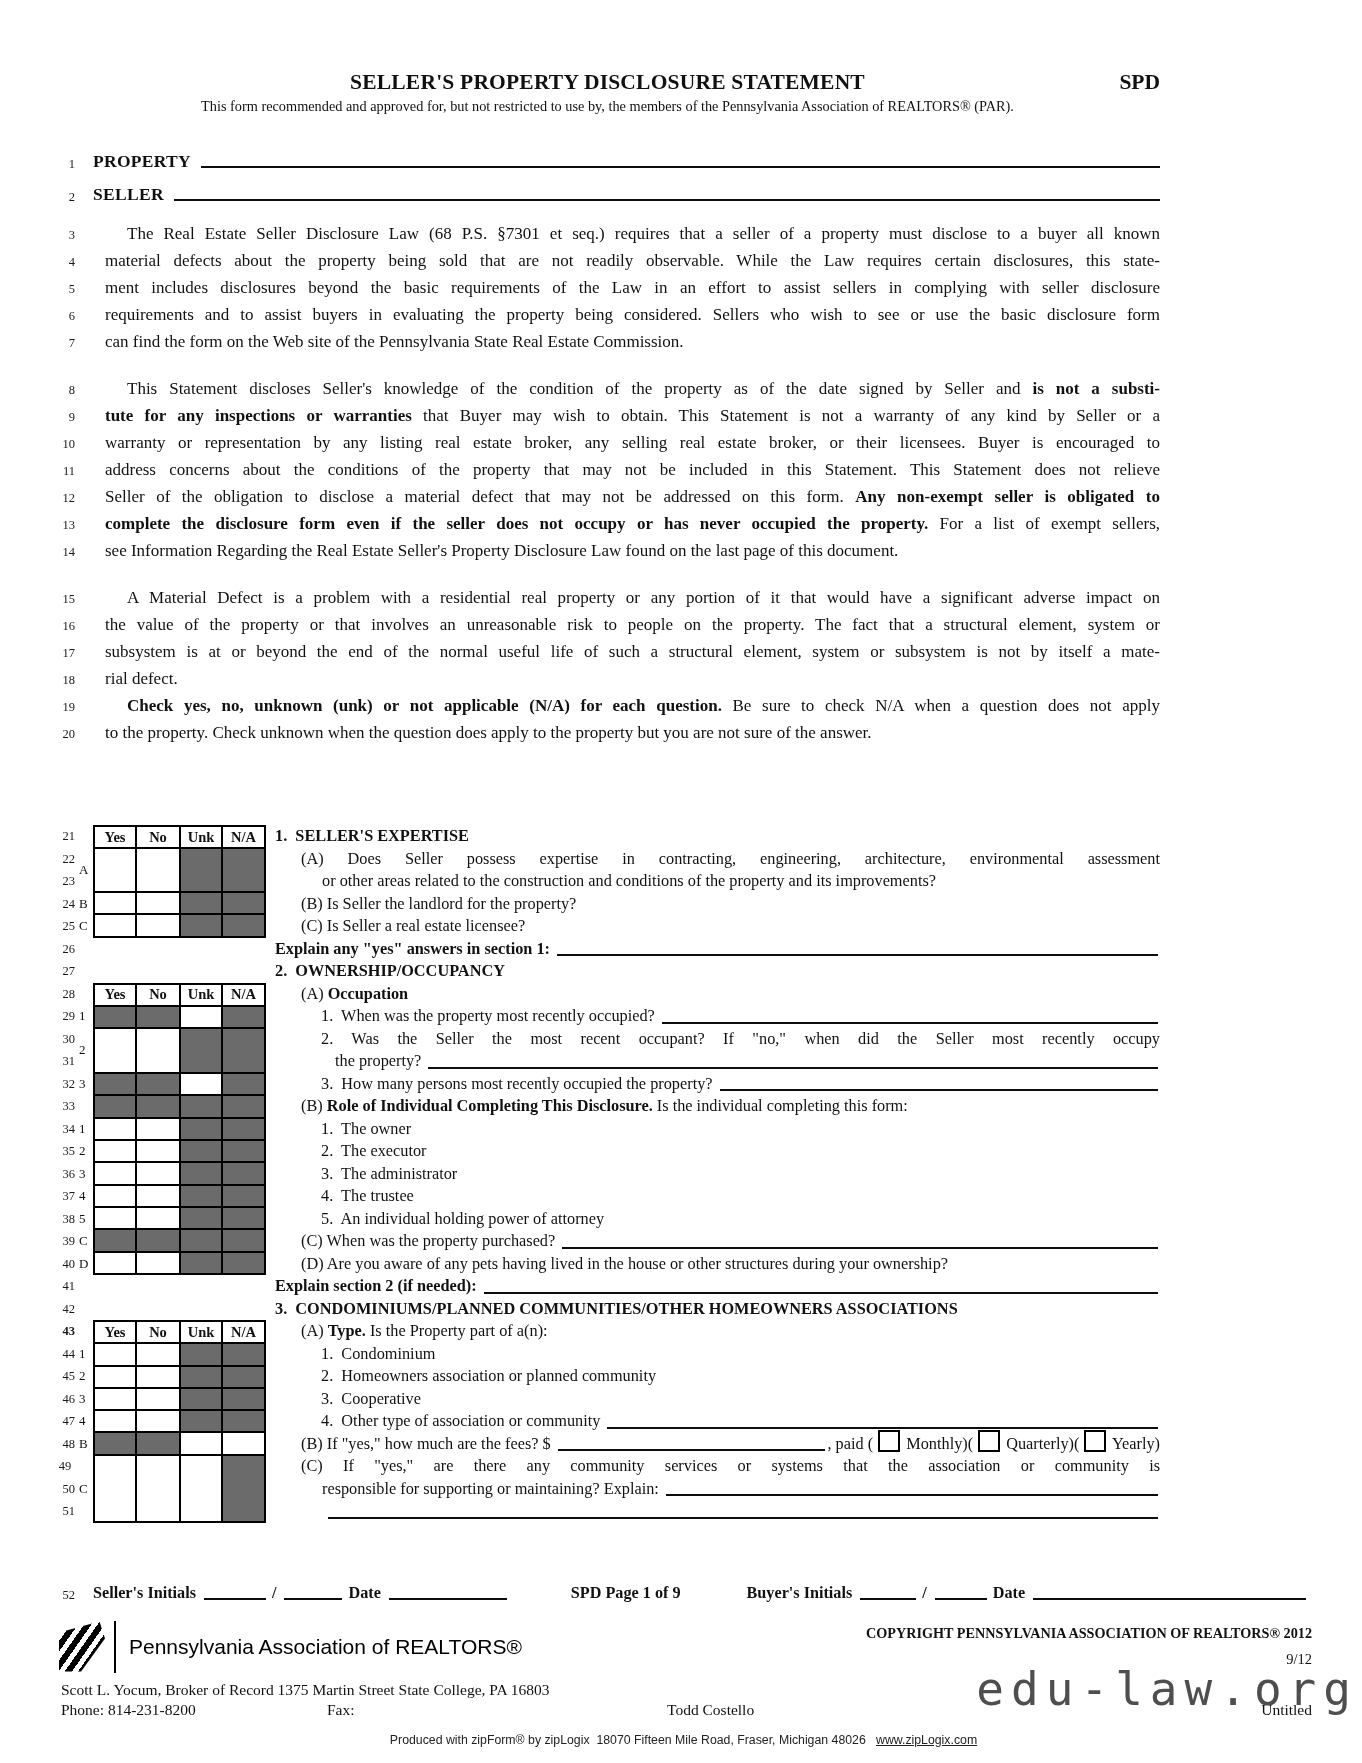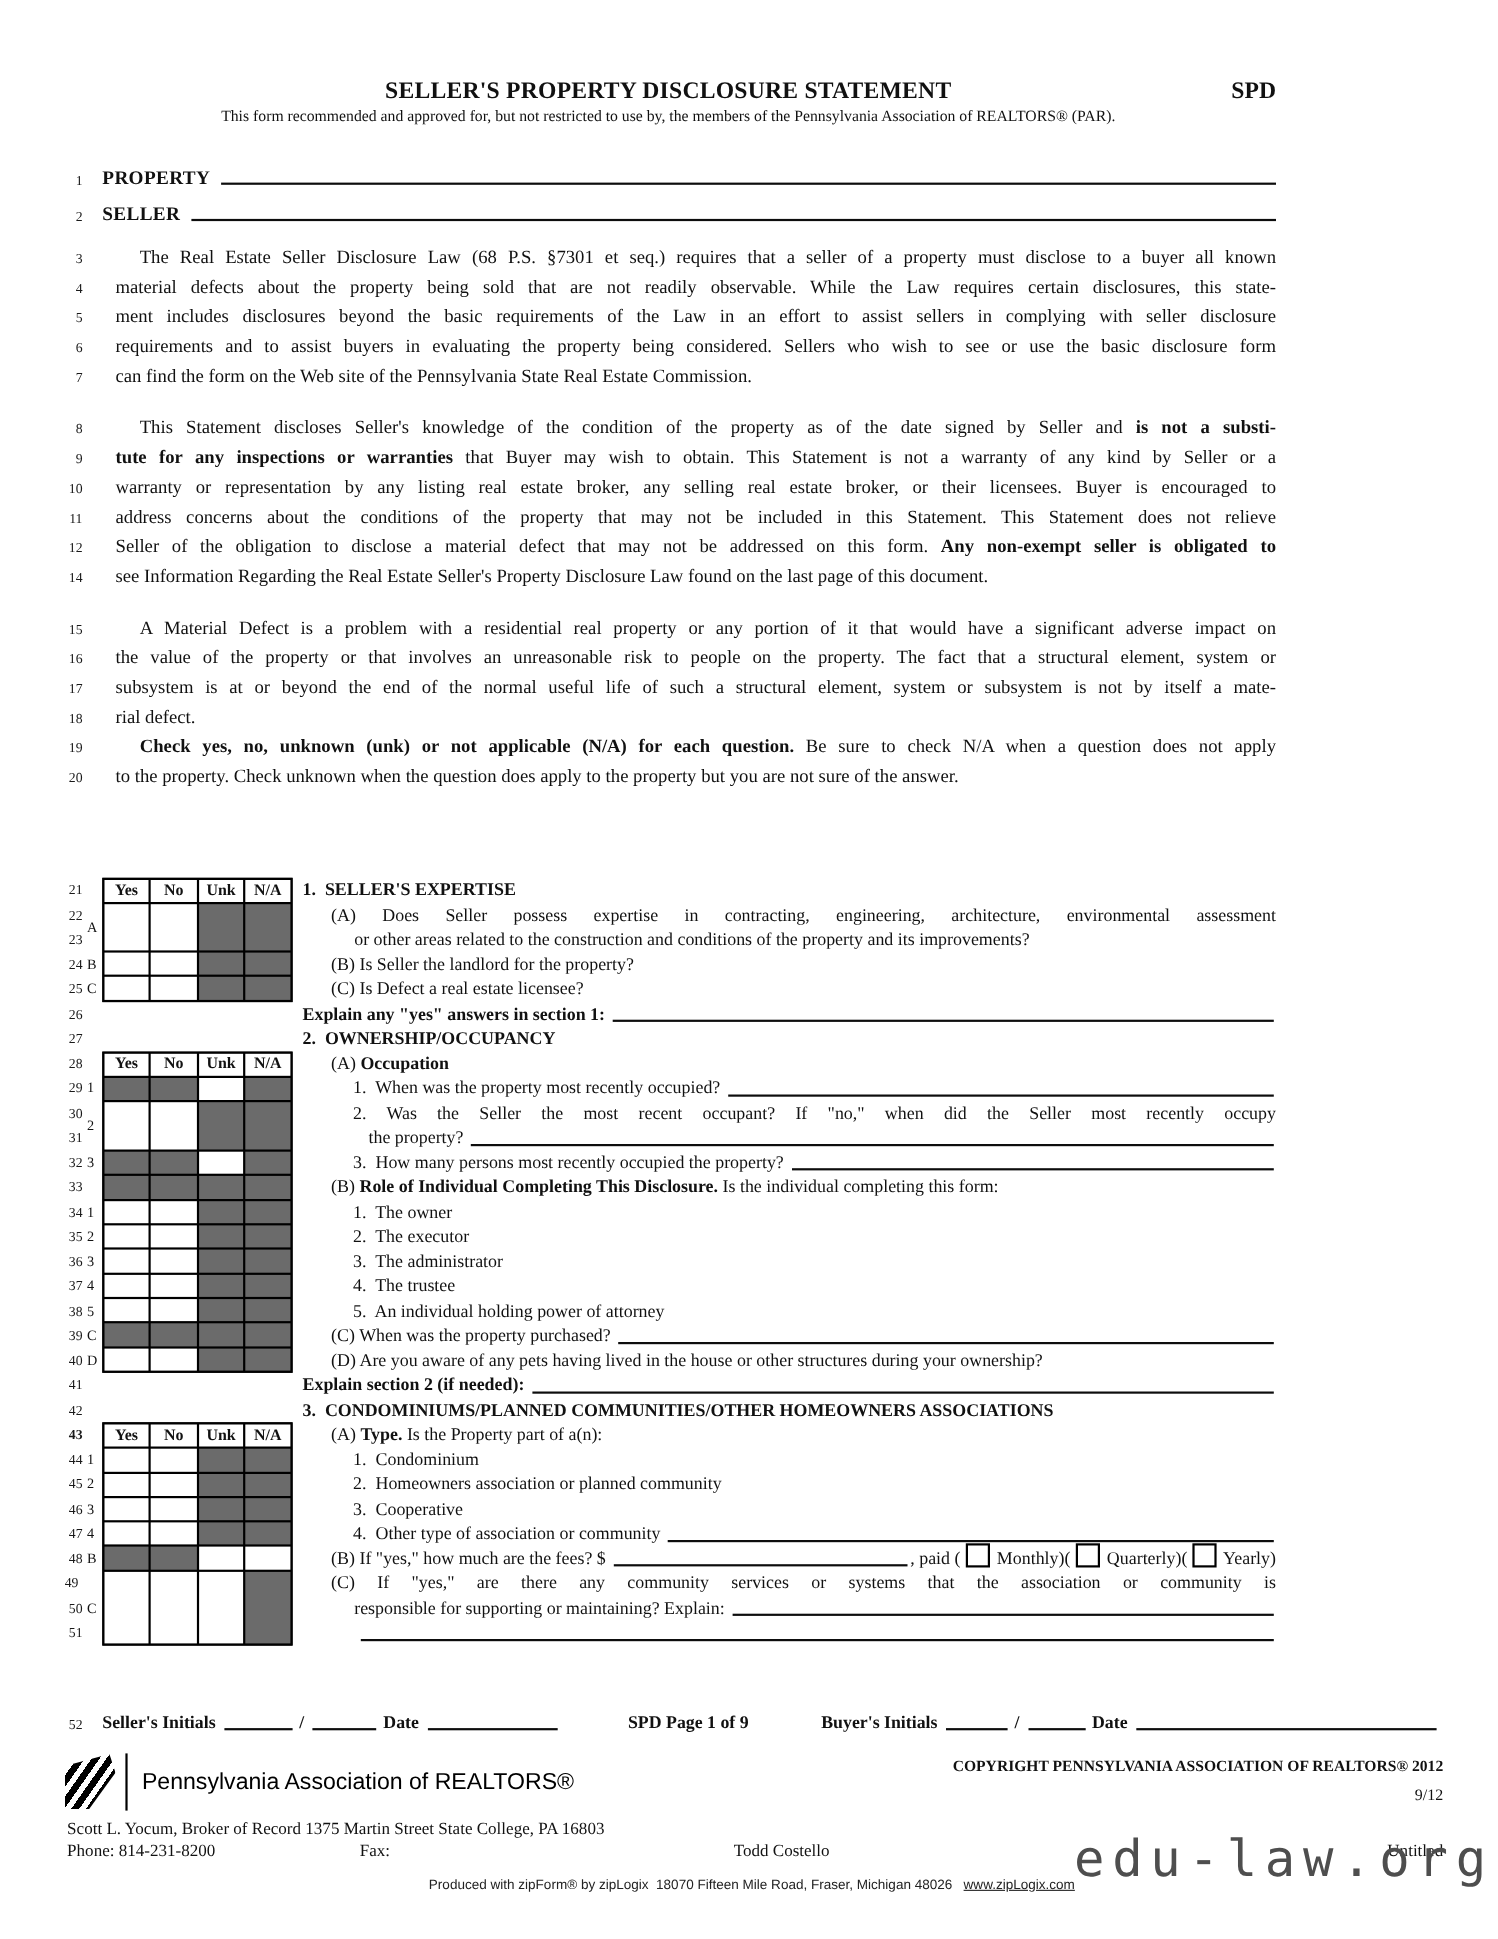--- a/index.html
+++ b/index.html
@@ -153,20 +153,24 @@
             </div>
             <div class="prow">
               <div class="ln">11</div>
               <div class="ptext jl"><span>address concerns about the conditions of the property that may not be included in this Statement. This Statement does not relieve</span></div>
             </div>
             <div class="prow">
               <div class="ln">12</div>
               <div class="ptext jl"><span>Seller of the obligation to disclose a material defect that may not be addressed on this form. </span><span class="b">Any non-exempt seller is obligated to</span></div>
             </div>
             <div class="prow">
+              <div class="ln">13</div>
+              <div class="ptext jl"><span class="b">complete the disclosure form even if the seller does not occupy or has never occupied the property.</span><span> For a list of exempt sellers,</span></div>
+            </div>
+            <div class="prow">
               <div class="ln">14</div>
               <div class="ptext"><span>see Information Regarding the Real Estate Seller's Property Disclosure Law found on the last page of this document.</span></div>
             </div>
           </div>
           <div class="para">
             <div class="prow">
               <div class="ln">15</div>
               <div class="ptext jl ind"><span>A Material Defect is a problem with a residential real property or any portion of it that would have a significant adverse impact on</span></div>
             </div>
             <div class="prow">
@@ -195,21 +199,21 @@
       <div class="sections">
           <div class="sln" style="grid-row: 1;">21</div>
           <div class="stext p0" style="grid-row: 1;"><span class="b">1.  SELLER'S EXPERTISE</span></div>
           <div class="sln" style="grid-row: 2;">22</div>
           <div class="stext p1 jl" style="grid-row: 2;"><span>(A) Does Seller possess expertise in contracting, engineering, architecture, environmental assessment</span></div>
           <div class="sln" style="grid-row: 3;">23</div>
           <div class="stext c1" style="grid-row: 3;"><span>or other areas related to the construction and conditions of the property and its improvements?</span></div>
           <div class="sln" style="grid-row: 4;">24</div>
           <div class="stext p1" style="grid-row: 4;"><span>(B) Is Seller the landlord for the property?</span></div>
           <div class="sln" style="grid-row: 5;">25</div>
-          <div class="stext p1" style="grid-row: 5;"><span>(C) Is Defect a real estate licensee?</span></div>
+          <div class="stext p1" style="grid-row: 5;"><span>(C) Is Seller a real estate licensee?</span></div>
           <div class="sln" style="grid-row: 6;">26</div>
           <div class="stext p0 frow2" style="grid-row: 6;">
             <span class="b">Explain any "yes" answers in section 1:</span>
             <div class="fl"></div>
           </div>
           <div class="sln" style="grid-row: 7;">27</div>
           <div class="stext p0" style="grid-row: 7;"><span class="b">2.  OWNERSHIP/OCCUPANCY</span></div>
           <div class="sln" style="grid-row: 8;">28</div>
           <div class="stext p1" style="grid-row: 8;"><span>(A) </span><span class="b">Occupation</span></div>
           <div class="sln" style="grid-row: 9;">29</div>

